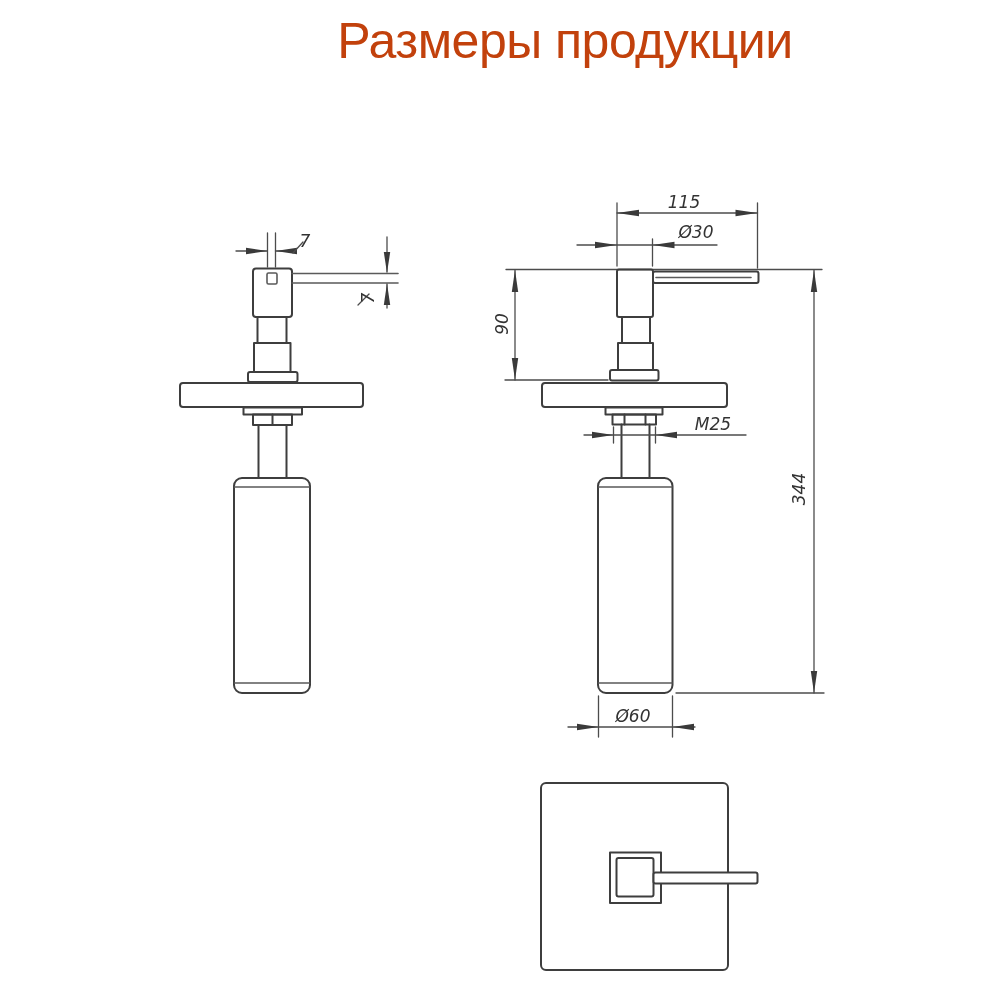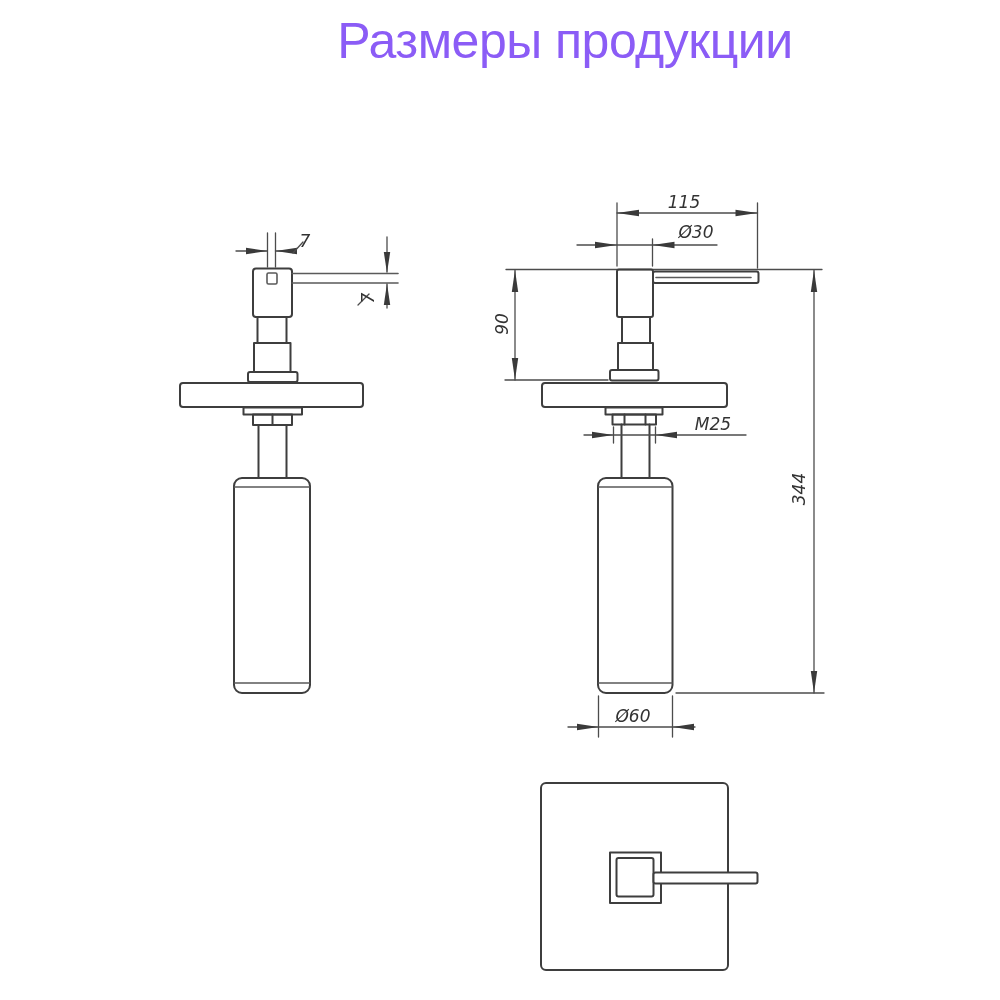--- a/index.html
+++ b/index.html
@@ -18,21 +18,21 @@
     background: #ffffff;
   }
   .page-title {
     position: absolute;
     top: 12px;
     left: 565px;
     transform: translateX(-50%);
     font-size: 50px;
     font-weight: 400;
     letter-spacing: -0.5px;
-    color: #8b5cf6;
+    color: #c2410c;
     white-space: nowrap;
     font-family: "Liberation Sans", sans-serif;
   }
   svg.drawing {
     position: absolute;
     top: 0;
     left: 0;
   }
   .obj {
     fill: none;

